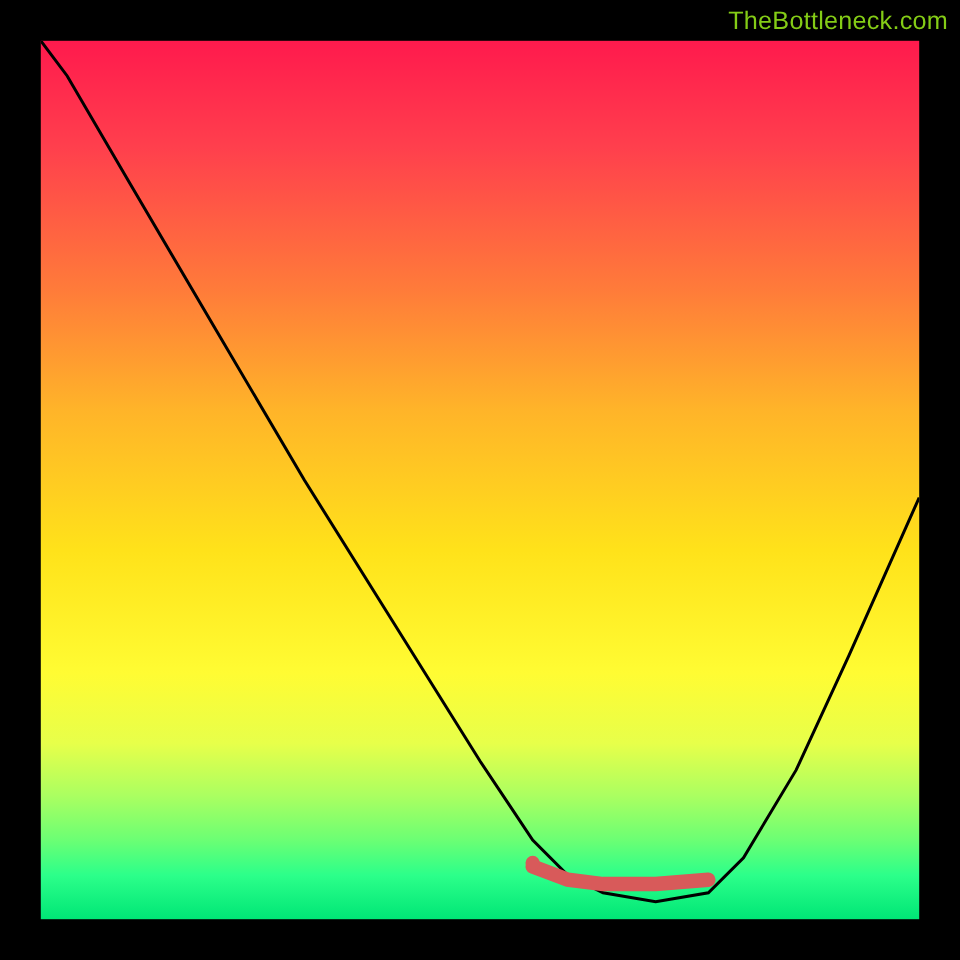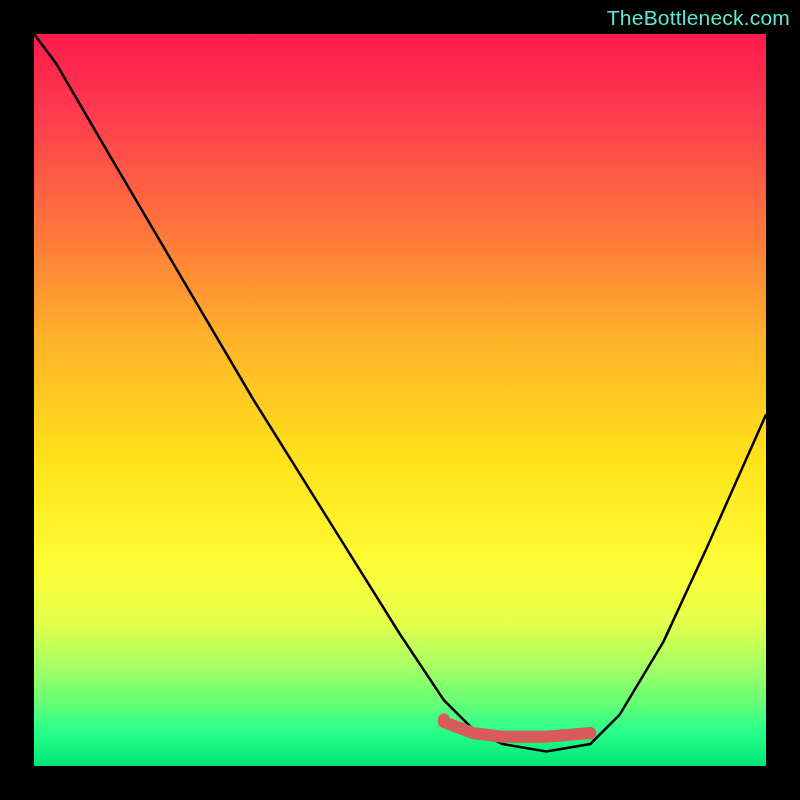--- a/index.html
+++ b/index.html
@@ -34,21 +34,21 @@
       #aaff61 86%,
       #6bff74 91%,
       #2cff8a 95%,
       #00e676 100%
     );
   }
   .watermark {
     position: absolute;
     top: 6px;
     right: 10px;
-    color: #5eead4;
+    color: #84cc16;
     font-size: 21px;
     font-weight: 500;
     letter-spacing: 0.2px;
     user-select: none;
   }
   svg.overlay {
     position: absolute;
     left: 0;
     top: 0;
     width: 732px;

